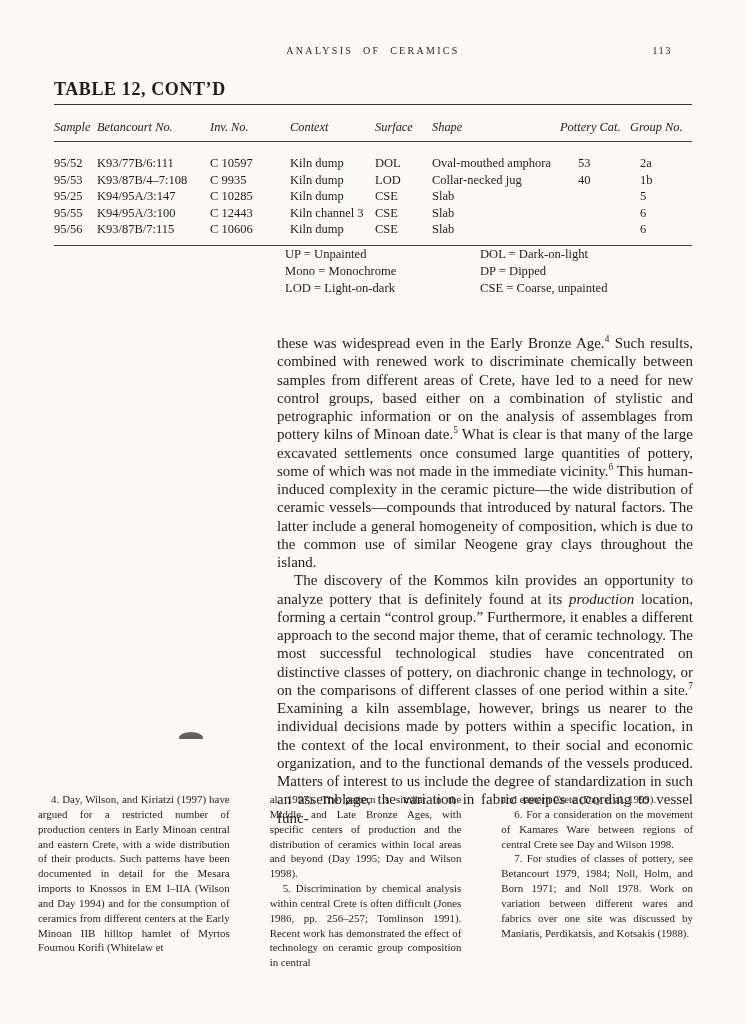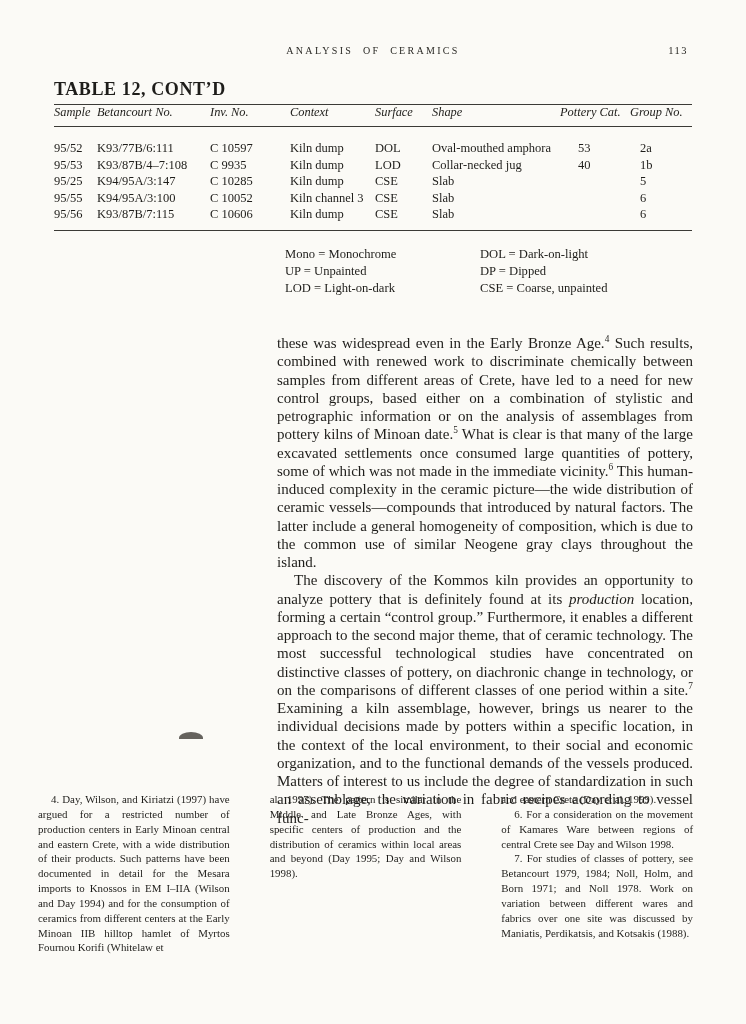--- a/index.html
+++ b/index.html
@@ -13,41 +13,41 @@
   .page { position: relative; width: 746px; height: 739px; }
 
   
   .running-head {
     position: absolute; left: 54px; right: 54px; top: 45px;
     text-align: center;
     font-size: 10px; letter-spacing: 2.3px; word-spacing: 5px;
     color: #2a2925;
   }
   .page-number {
-    position: absolute; right: 4px; top: 0;
+    position: absolute; right: 20px; top: 0;
     letter-spacing: 1.5px; font-size: 10.5px;
   }
 
   
   .table-title {
     position: absolute; left: 54px; top: 79px; margin: 0;
     font-size: 18px; font-weight: bold; letter-spacing: 0.6px;
   }
 
   
   .data-table {
     position: absolute; left: 54px; top: 104px; width: 638px;
     border-collapse: collapse; table-layout: fixed;
     border-top: 1px solid #3b3a36;
     border-bottom: 1px solid #3b3a36;
     font-size: 12.5px;
   }
   .data-table th {
     font-style: italic; font-weight: normal; text-align: left;
-    font-size: 12.4px; padding: 0 0 6px 0;
+    font-size: 12.4px; padding: 15px 0 6px 0;
     border-bottom: 1px solid #3b3a36;
   }
   .data-table td {
     padding: 0; line-height: 16.5px; vertical-align: top;
     white-space: nowrap; overflow: hidden;
   }
   .data-table tbody tr:first-child td { padding-top: 13px; }
   .data-table tbody tr:last-child td { padding-bottom: 7px; }
   .data-table th:nth-child(1), .data-table td:nth-child(1) { width: 43px; }
   .data-table th:nth-child(2), .data-table td:nth-child(2) { width: 113px; }
@@ -149,21 +149,21 @@
           <td>C 10285</td>
           <td>Kiln dump</td>
           <td>CSE</td>
           <td>Slab</td>
           <td></td>
           <td>5</td>
         </tr>
         <tr>
           <td>95/55</td>
           <td>K94/95A/3:100</td>
-          <td>C 10052</td>
+          <td>C 12443</td>
           <td>Kiln channel 3</td>
           <td>CSE</td>
           <td>Slab</td>
           <td></td>
           <td>6</td>
         </tr>
         <tr>
           <td>95/56</td>
           <td>K93/87B/7:115</td>
           <td>C 10606</td>
@@ -171,42 +171,43 @@
           <td>CSE</td>
           <td>Slab</td>
           <td></td>
           <td>6</td>
         </tr>
       </tbody>
   </table>
 
   <div class="legend">
     <div class="legend-col">
+        <div>UP = Unpainted</div>
         <div>Mono = Monochrome</div>
-        <div>UP = Unpainted</div>
         <div>LOD = Light-on-dark</div>
       </div>
     <div class="legend-col">
         <div>DOL = Dark-on-light</div>
         <div>DP = Dipped</div>
         <div>CSE = Coarse, unpainted</div>
       </div>
   </div>
 
   <div class="body-text">
       <p><span>these was widespread even in the Early Bronze Age.</span><span class="sup">4</span><span> Such results, combined with renewed work to discriminate chemically between samples from different areas of Crete, have led to a need for new control groups, based either on a combination of stylistic and petrographic information or on the analysis of assemblages from pottery kilns of Minoan date.</span><span class="sup">5</span><span> What is clear is that many of the large excavated settlements once consumed large quantities of pottery, some of which was not made in the immediate vicinity.</span><span class="sup">6</span><span> This human-induced complexity in the ceramic picture—the wide distribution of ceramic vessels—compounds that introduced by natural factors. The latter include a general homogeneity of composition, which is due to the common use of similar Neogene gray clays throughout the island.</span></p>
       <p class="indent"><span>The discovery of the Kommos kiln provides an opportunity to analyze pottery that is definitely found at its </span><span class="i">production</span><span> location, forming a certain “control group.” Furthermore, it enables a different approach to the second major theme, that of ceramic technology. The most successful technological studies have concentrated on distinctive classes of pottery, on diachronic change in technology, or on the comparisons of different classes of one period within a site.</span><span class="sup">7</span><span> Examining a kiln assemblage, however, brings us nearer to the individual decisions made by potters within a specific location, in the context of the local environment, to their social and economic organization, and to the functional demands of the vessels produced. Matters of interest to us include the degree of standardization in such an assemblage, the variation in fabric recipes according to vessel func-</span></p>
     </div>
 
   <div class="footnotes">
     <div class="fn-col">
         <p class="indent">4. Day, Wilson, and Kiriatzi (1997) have argued for a restricted number of production centers in Early Minoan central and eastern Crete, with a wide distribution of their products. Such patterns have been documented in detail for the Mesara imports to Knossos in EM I–IIA (Wilson and Day 1994) and for the consumption of ceramics from different centers at the Early Minoan IIB hilltop hamlet of Myrtos Fournou Korifi (Whitelaw et</p>
       </div>
     <div class="fn-col">
         <p>al. 1997). The pattern is similar in the Middle and Late Bronze Ages, with specific centers of production and the distribution of ceramics within local areas and beyond (Day 1995; Day and Wilson 1998).</p>
+        <p class="indent">5. Discrimination by chemical analysis within central Crete is often difficult (Jones 1986, pp. 256–257; Tomlinson 1991). Recent work has demonstrated the effect of technology on ceramic group composition in central</p>
       </div>
     <div class="fn-col">
         <p>and eastern Crete (Day et al. 1999).</p>
         <p class="indent">6. For a consideration on the movement of Kamares Ware between regions of central Crete see Day and Wilson 1998.</p>
         <p class="indent">7. For studies of classes of pottery, see Betancourt 1979, 1984; Noll, Holm, and Born 1971; and Noll 1978. Work on variation between different wares and fabrics over one site was discussed by Maniatis, Perdikatsis, and Kotsakis (1988).</p>
       </div>
   </div>
 
   <div class="scan-artifact"></div>
 

